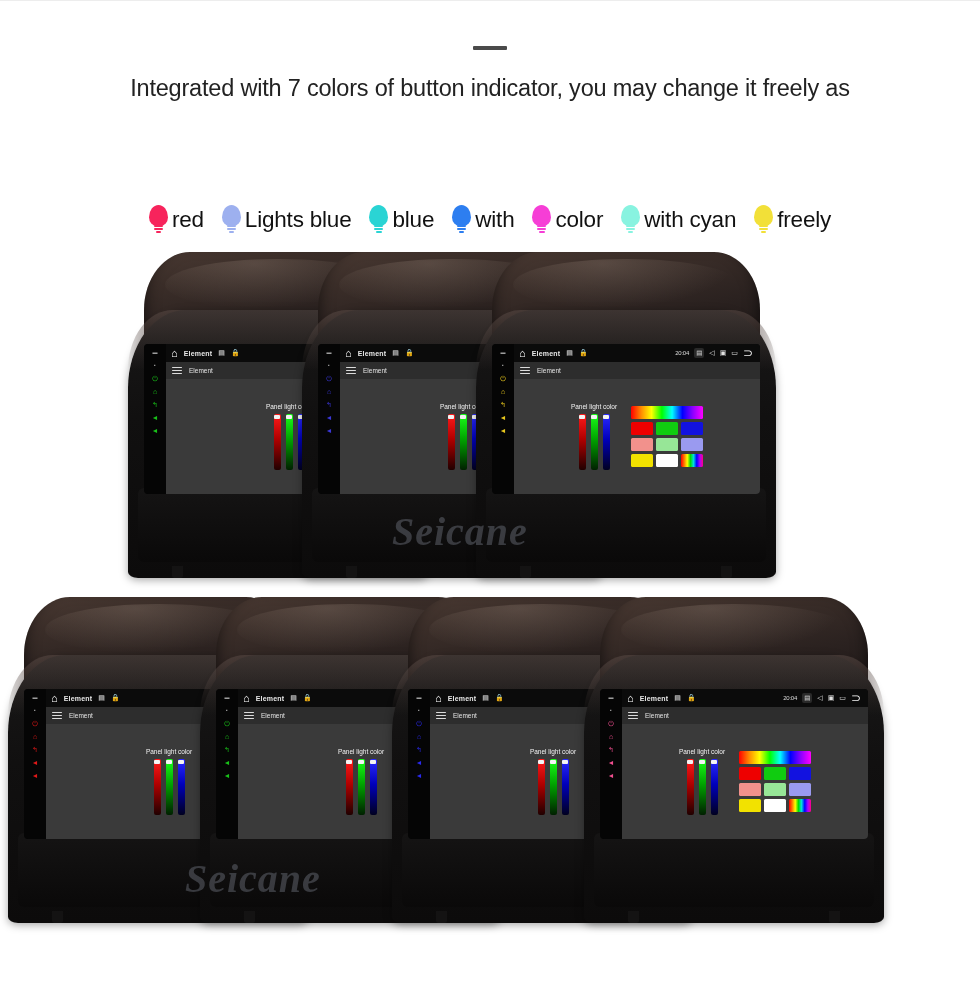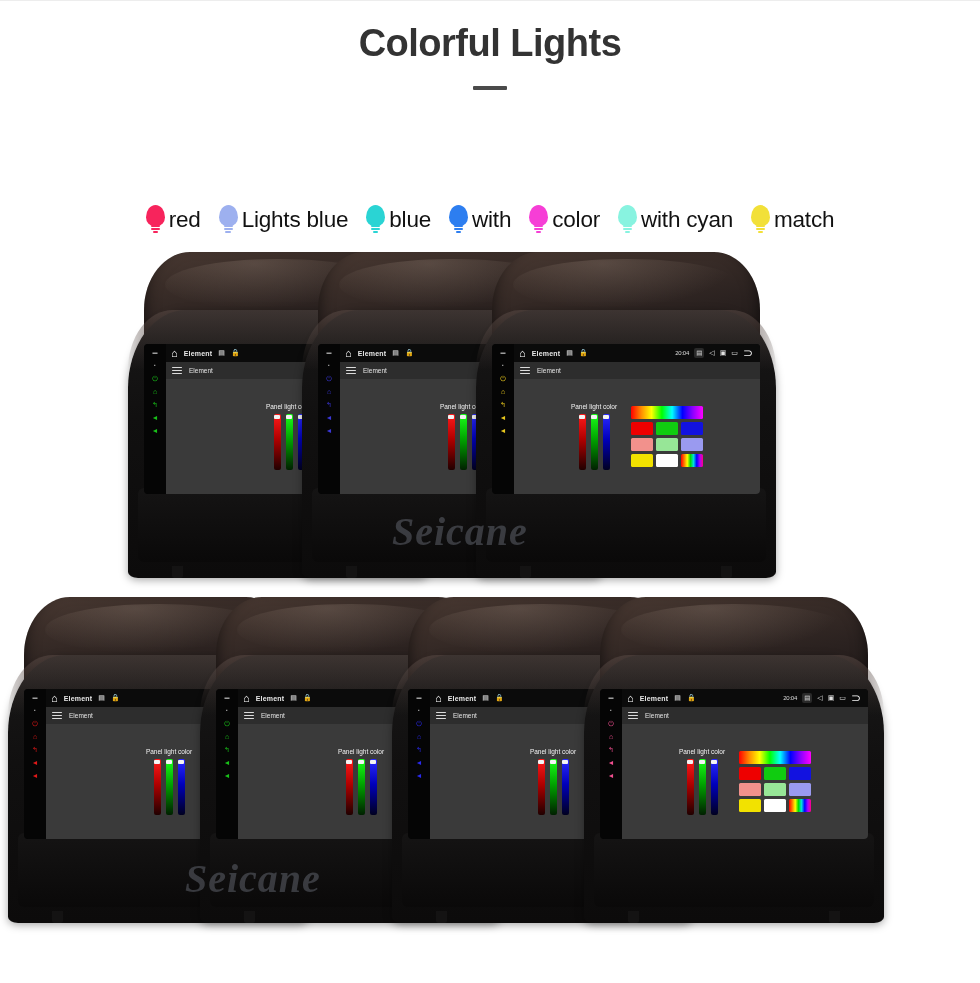--- a/index.html
+++ b/index.html
@@ -130,23 +130,23 @@
     color: rgba(120,125,135,0.42); pointer-events:none;
   }
 </style>
 </head>
 <body>
 
 <div class="page">
   <div class="topline"></div>
 
   <div class="header">
-    <div class="title">Colorful Lights</div>
     <div class="divider"></div>
     <div class="desc">
+      <div>Integrated with 7 colors of button indicator, you may change it freely as</div>
     </div>
   </div>
 
   <div class="legend" id="legend">
       <div class="legend-item">
         <span class="bulb">
           <span class="glass" style="background:#f7245c"></span>
           <span class="base">
             <i style="background:#f7245c"></i>
             <i style="background:#f7245c"></i>
@@ -212,21 +212,21 @@
       </div>
       <div class="legend-item">
         <span class="bulb">
           <span class="glass" style="background:#f2e038"></span>
           <span class="base">
             <i style="background:#f2e038"></i>
             <i style="background:#f2e038"></i>
             <i style="background:#f2e038"></i>
           </span>
         </span>
-        <span class="legend-label">match</span>
+        <span class="legend-label">freely</span>
       </div>
     </div>
 
   <div id="rows-host">
       <div>
         <div class="unit" style="left: 128px; top: 252px; z-index: 10;">
           <div class="hood"></div>
           <div class="body">
             <div class="lowerfascia"></div>
             <div class="foot l"></div>

